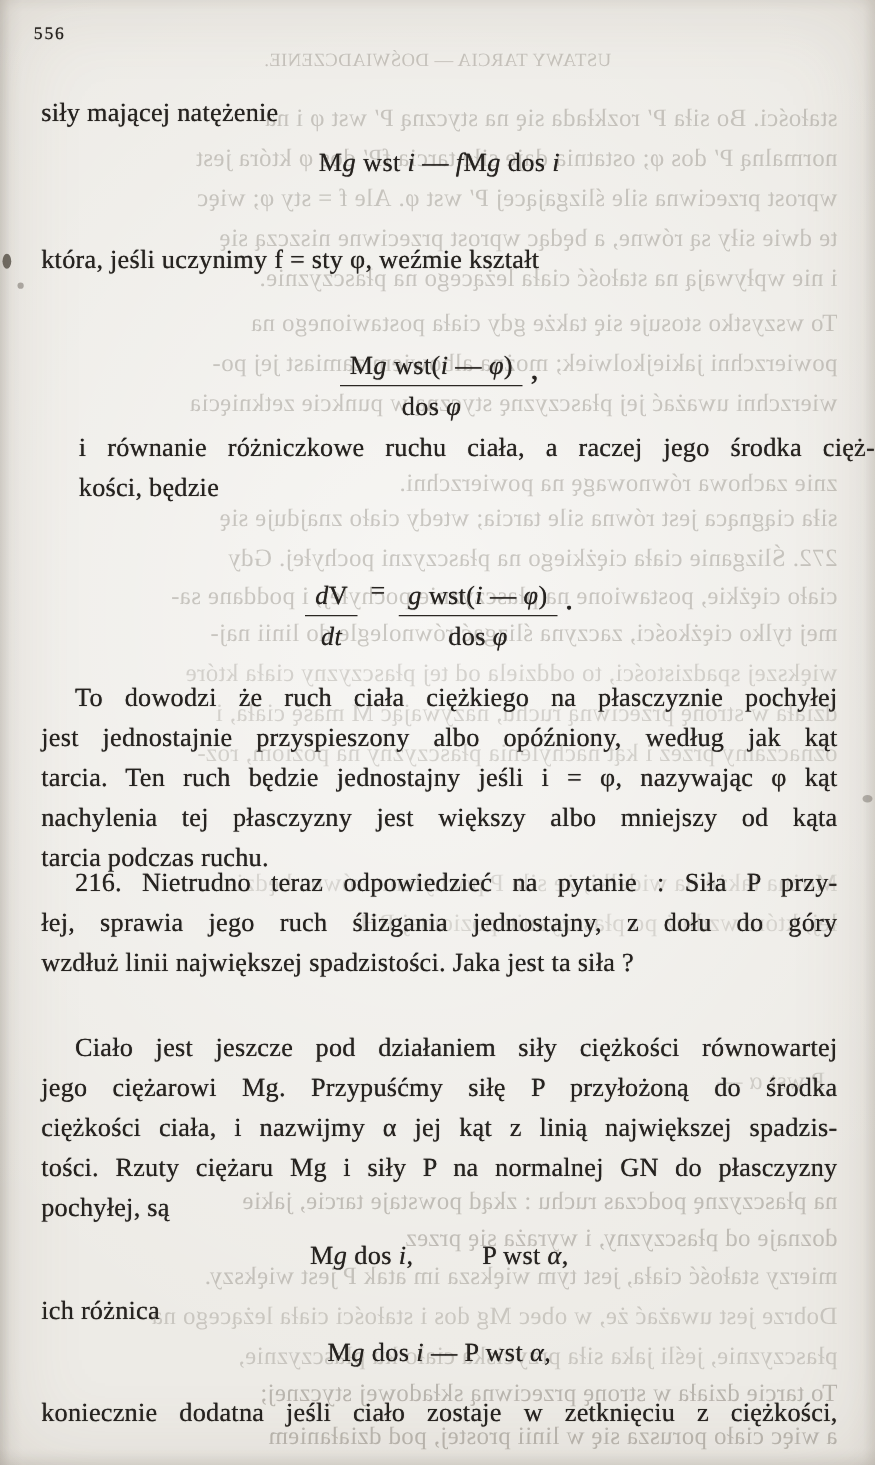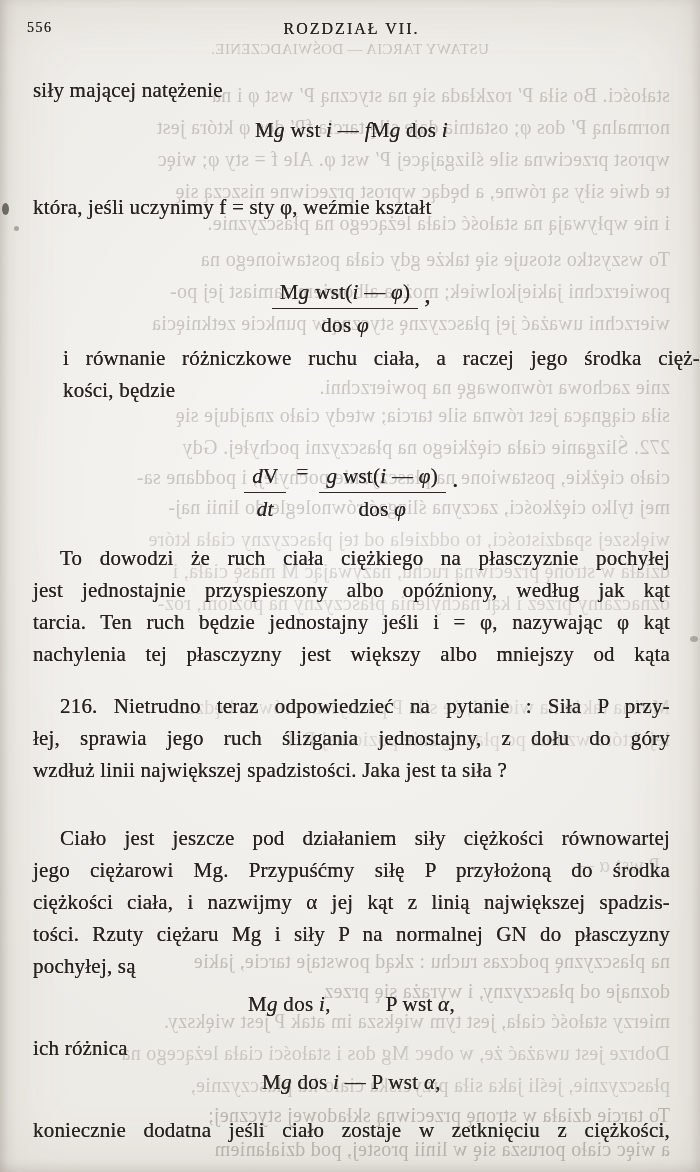--- a/index.html
+++ b/index.html
@@ -108,21 +108,20 @@
       <div class="ghost-line" style="top: 1102px; left: 33px; width: 637px; font-size: 20px; opacity: 0.5;">To tarcie działa w stronę przeciwną składowej stycznej;</div>
       <div class="ghost-line" style="top: 1136px; left: 33px; width: 637px; font-size: 20px; opacity: 0.5;">a więc ciało porusza się w linii prostej, pod działaniem</div>
     </div>
 
   <div class="mark" id="mark1"></div>
   <div class="mark" id="mark2"></div>
   <div class="mark" id="mark3"></div>
 
   <div class="abs" id="hdr">
     <span id="pageno">556</span>
-    <span id="chapter">ROZDZIAŁ VII.</span>
   </div>
 
   <div class="abs tl ll" id="l-sily">siły mającej natężenie</div>
 
   <div class="abs formula" id="f1">
     <span><span>M</span><span class="it">g</span><span> wst </span><span class="it">i</span><span> — </span><span class="it">f</span><span>M</span><span class="it">g</span><span> dos </span><span class="it">i</span></span>
   </div>
 
   <div class="abs tl ll" id="l-ktora">która, jeśli uczynimy f = sty φ,  weźmie kształt</div>
 
@@ -146,20 +145,21 @@
       <span class="num"><span class="it">g</span><span> wst(</span><span class="it">i</span><span> — </span><span class="it">φ</span><span>)</span></span>
       <span class="den"><span>dos </span><span class="it">φ</span></span>
     </span><span class="fpunct">.</span>
   </div>
 
   <div class="abs" id="p-dowodzi">
     <div class="tl jl ind">To dowodzi że ruch ciała ciężkiego na płasczyznie pochyłej</div>
     <div class="tl jl">jest jednostajnie przyspieszony albo opóźniony, według jak kąt</div>
     <div class="tl jl">tarcia. Ten ruch będzie jednostajny jeśli i = φ, nazywając φ kąt</div>
     <div class="tl jl">nachylenia tej płasczyzny jest większy albo mniejszy od kąta</div>
+    <div class="tl ll">tarcia podczas ruchu.</div>
   </div>
 
   <div class="abs" id="p-273">
     <div class="tl jl ind">216. Nietrudno teraz odpowiedzieć na pytanie : Siła P przy-</div>
     <div class="tl jl">łej, sprawia jego ruch ślizgania jednostajny, z dołu do góry</div>
     <div class="tl ll">wzdłuż linii największej spadzistości. Jaka jest ta siła ?</div>
   </div>
 
   <div class="abs" id="p-cialo">
     <div class="tl jl ind">Ciało jest jeszcze pod działaniem siły ciężkości równowartej</div>

